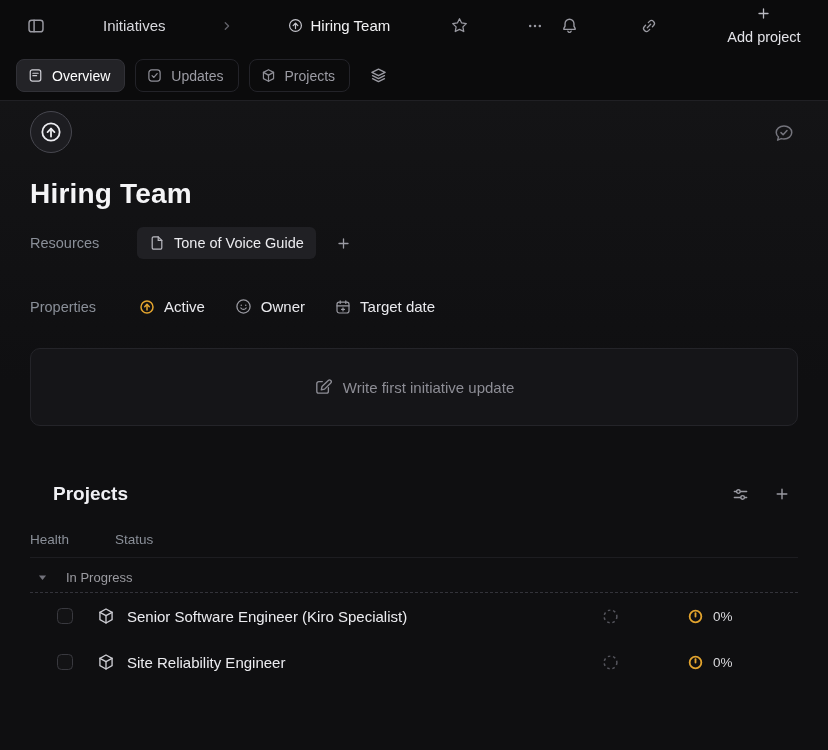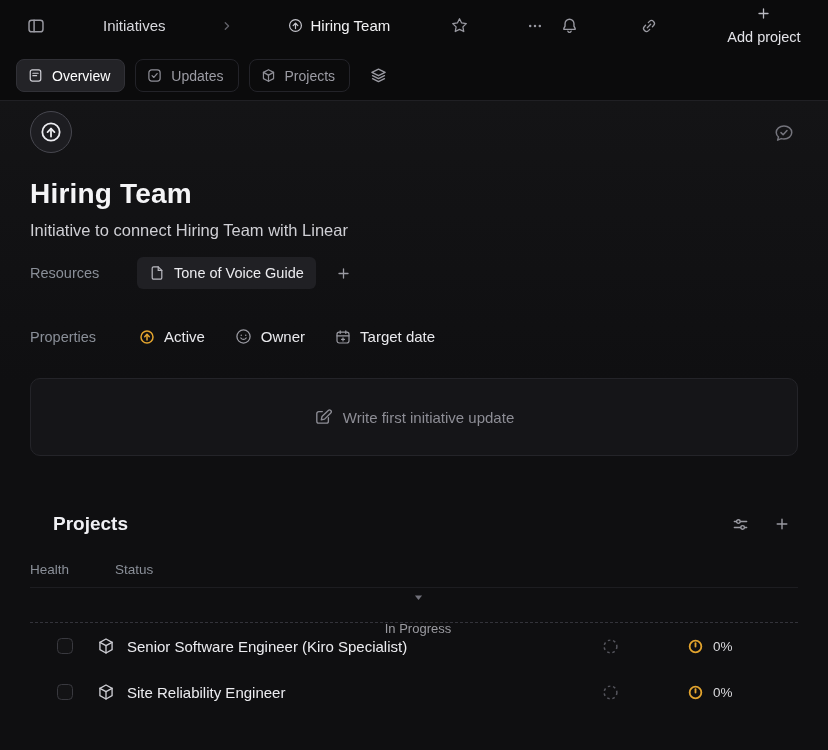--- a/index.html
+++ b/index.html
@@ -209,21 +209,20 @@
       </button>
       <button class="icon-btn chat-btn">
         <svg width="20" height="20" viewBox="0 0 16 16" fill="none" stroke="currentColor" stroke-width="1.2" stroke-linecap="round" stroke-linejoin="round">
             <path d="M8 2.4c3.5 0 6.2 2.3 6.2 5.2S11.5 12.8 8 12.8c-.8 0-1.5-.1-2.2-.3l-2.9 1.2.7-2.5c-1.1-.9-1.8-2.2-1.8-3.6C1.8 4.7 4.5 2.4 8 2.4z"></path>
             <path d="M5.6 7.7l1.7 1.7 3.1-3.4"></path>
           </svg>
       </button>
     </div>
 
     <h1 class="title">Hiring Team</h1>
-    <p class="desc">Initiative to connect Hiring Team with Linear</p>
 
     <div class="prow resources">
       <span class="plabel">Resources</span>
       <div class="pitems res">
         <button class="resource-btn">
           <span class="p-ic">
             <svg width="16" height="16" viewBox="0 0 16 16" fill="none" stroke="currentColor" stroke-width="1.2" stroke-linecap="round" stroke-linejoin="round">
                 <path d="M9.2 1.8H4.6a1.4 1.4 0 0 0-1.4 1.4v9.6a1.4 1.4 0 0 0 1.4 1.4h6.8a1.4 1.4 0 0 0 1.4-1.4V5.4z"></path>
                 <path d="M9.2 1.8v3.6h3.6"></path>
               </svg>
@@ -302,21 +301,21 @@
               </svg>
           </button>
         </div>
       </div>
 
       <div class="thead">
         <div class="th-health">Health</div>
         <div class="th-status">Status</div>
       </div>
 
-      <button class="group-row" style="width:100%;flex-direction:column;">
+      <button class="group-row" style="width:100%;">
         <span class="tri">
           <svg width="9" height="9" viewBox="0 0 8 8">
               <path d="M0.8 2.2h6.4L4 6.2z" fill="currentColor"></path>
             </svg>
         </span>
         <span>In Progress</span>
       </button>
 
       <div class="prj-row">
         <span class="cb"></span>

